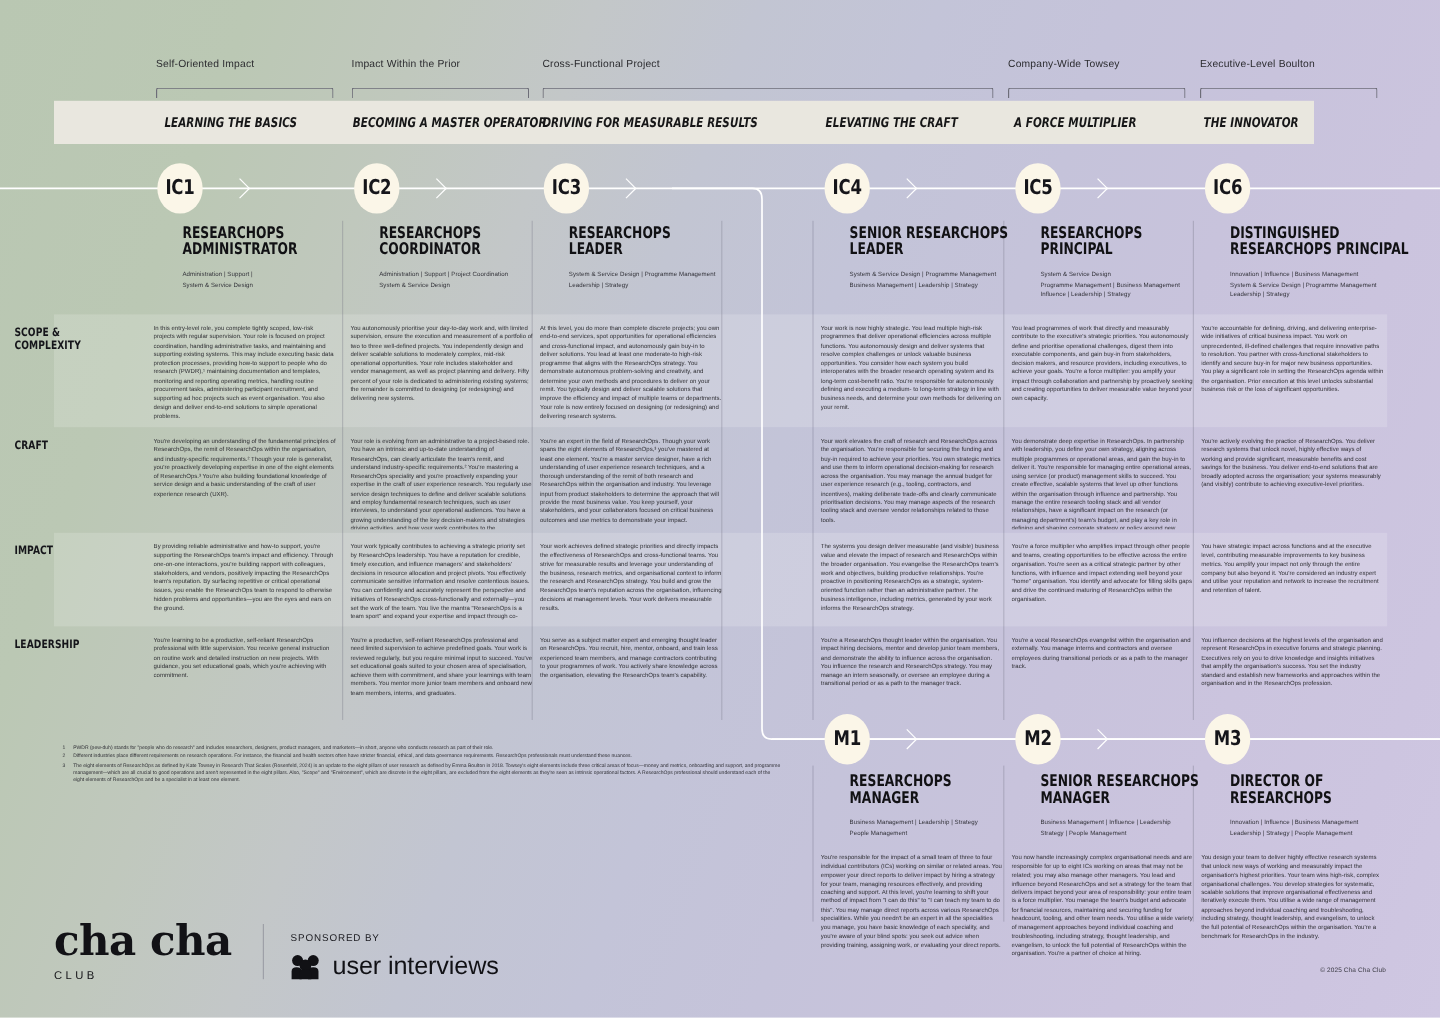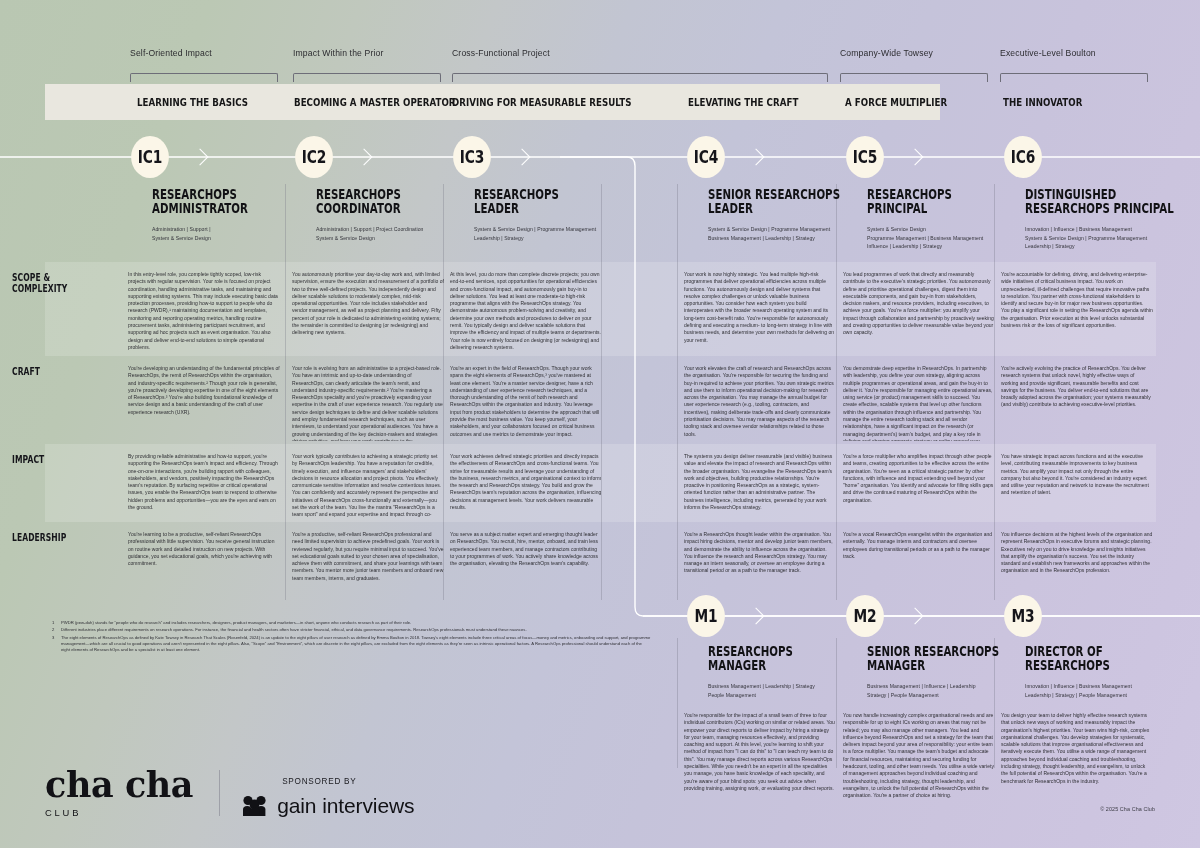--- a/index.html
+++ b/index.html
@@ -40,22 +40,23 @@
     border-right: 1px solid #6d6d78;
     border-top: 1px solid #6d6d78;
     border-top-left-radius: 2px;
     border-top-right-radius: 2px;
   }
 
   
   .stage-band {
     position: absolute;
     left: 45px; top: 84px;
-    width: 895px; height: 36px;
+    width: 1050px; height: 36px;
     background: #e9e7df;
+    font-style: italic;
   }
   .stage {
     position: absolute;
     top: 0; height: 36px;
     display: flex; align-items: center;
     font-family: "DejaVu Sans Condensed", "Liberation Sans Narrow", "Liberation Sans", sans-serif;
     font-weight: 700;
     font-size: 11.2px;
     letter-spacing: .005em;
     color: #161617;
@@ -167,21 +168,20 @@
     letter-spacing: .30em;
     color: #121216;
     margin-top: 4px;
   }
   .sep-v { width: 1px; height: 46px; background: rgba(90,90,105,.35); margin: 0 22px 2px 26px; }
   .sponsor-label {
     font-size: 8.2px;
     letter-spacing: .09em;
     color: #1b1b20;
     margin-bottom: 8px;
-    margin-left: 40px;
   }
   .sponsor-row { display: flex; align-items: center; }
   .ui-logo { margin-right: 9px; }
   .ui-name {
     font-size: 21px;
     color: #111115;
     letter-spacing: -.005em;
   }
   .copyright {
     position: absolute;
@@ -381,20 +381,20 @@
       <div class="sponsor-label">SPONSORED BY</div>
       <div class="sponsor-row">
         <svg class="ui-logo" width="26" height="22" viewBox="0 0 26 22">
           <circle cx="6" cy="5.5" r="4.6" fill="#111115"></circle>
           <circle cx="19" cy="5.5" r="4.6" fill="#111115"></circle>
           <path d="M1 21 L1 14.5 Q1 11 5.2 11 Q9.4 11 9.4 14.5 L9.4 21 Z" fill="#111115"></path>
           <path d="M14.6 21 L14.6 14.5 Q14.6 11 19 11 Q23.4 11 23.4 14.5 L23.4 21 Z" fill="#111115"></path>
           <circle cx="12.5" cy="9.5" r="4.9" fill="#111115"></circle>
           <path d="M7.6 21 L7.6 16.2 Q7.6 12.6 12.5 12.6 Q17.4 12.6 17.4 16.2 L17.4 21 Z" fill="#111115"></path>
         </svg>
-        <div class="ui-name">gain interviews</div>
+        <div class="ui-name">user interviews</div>
       </div>
     </div>
   </div>
 
   <div class="copyright">© 2025 Cha Cha Club</div>
 
 </div>
 
 </body></html>

